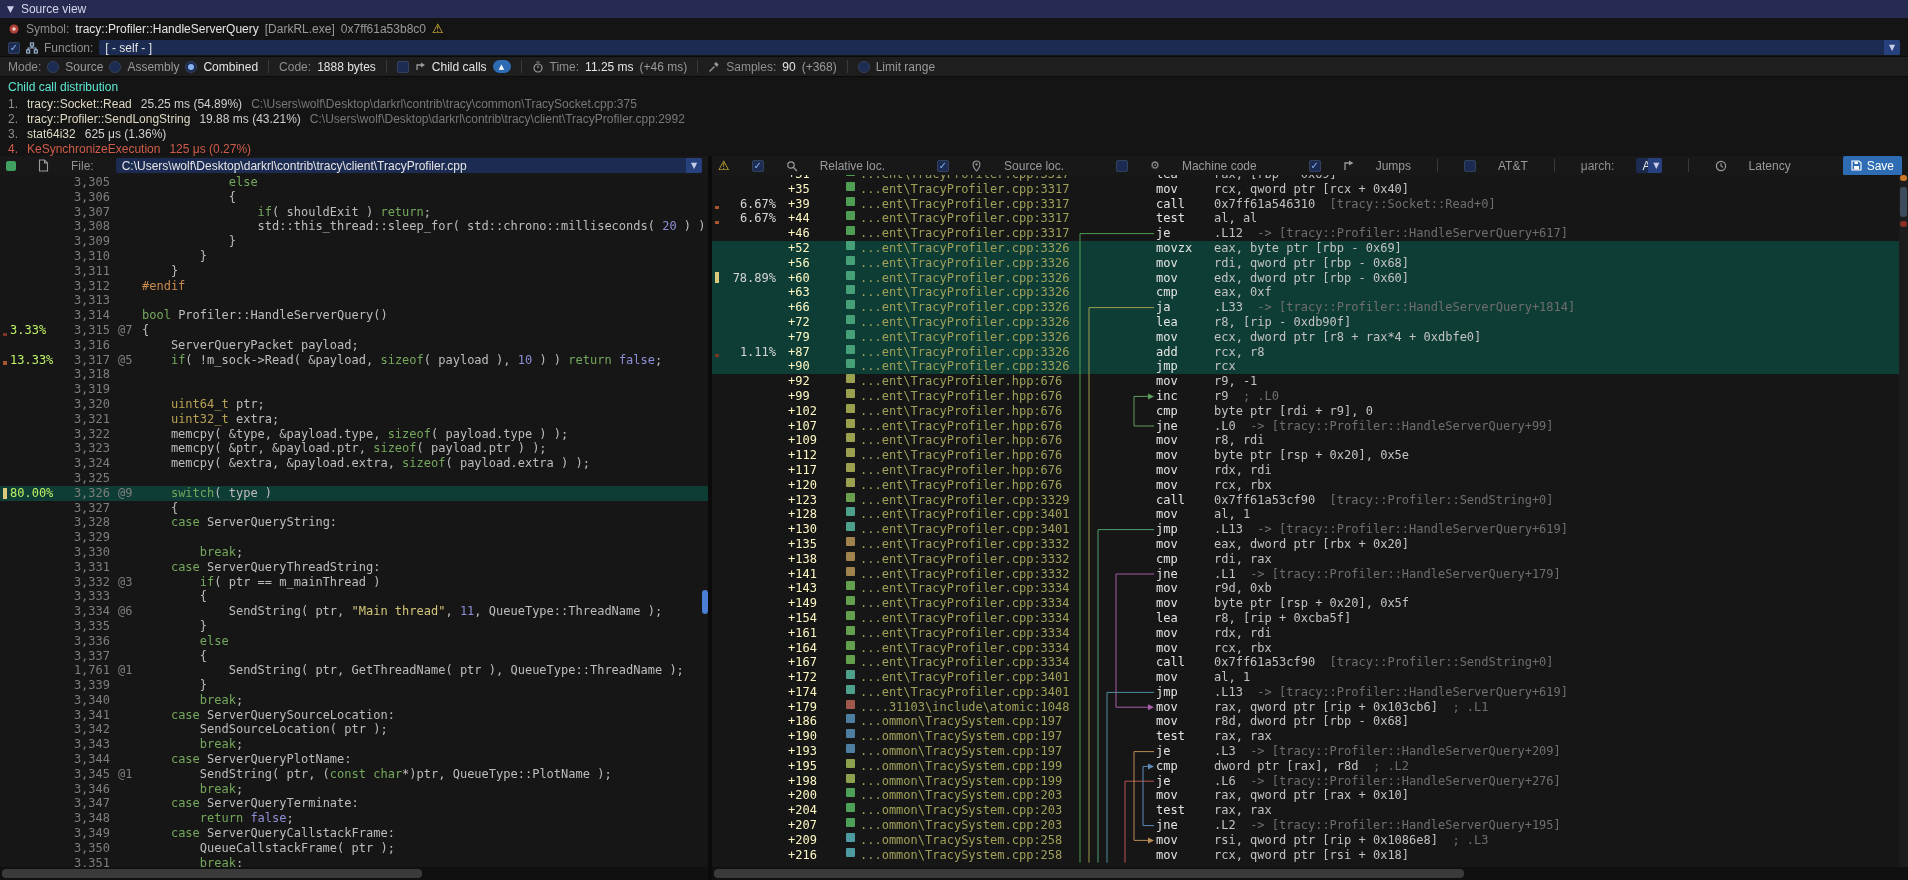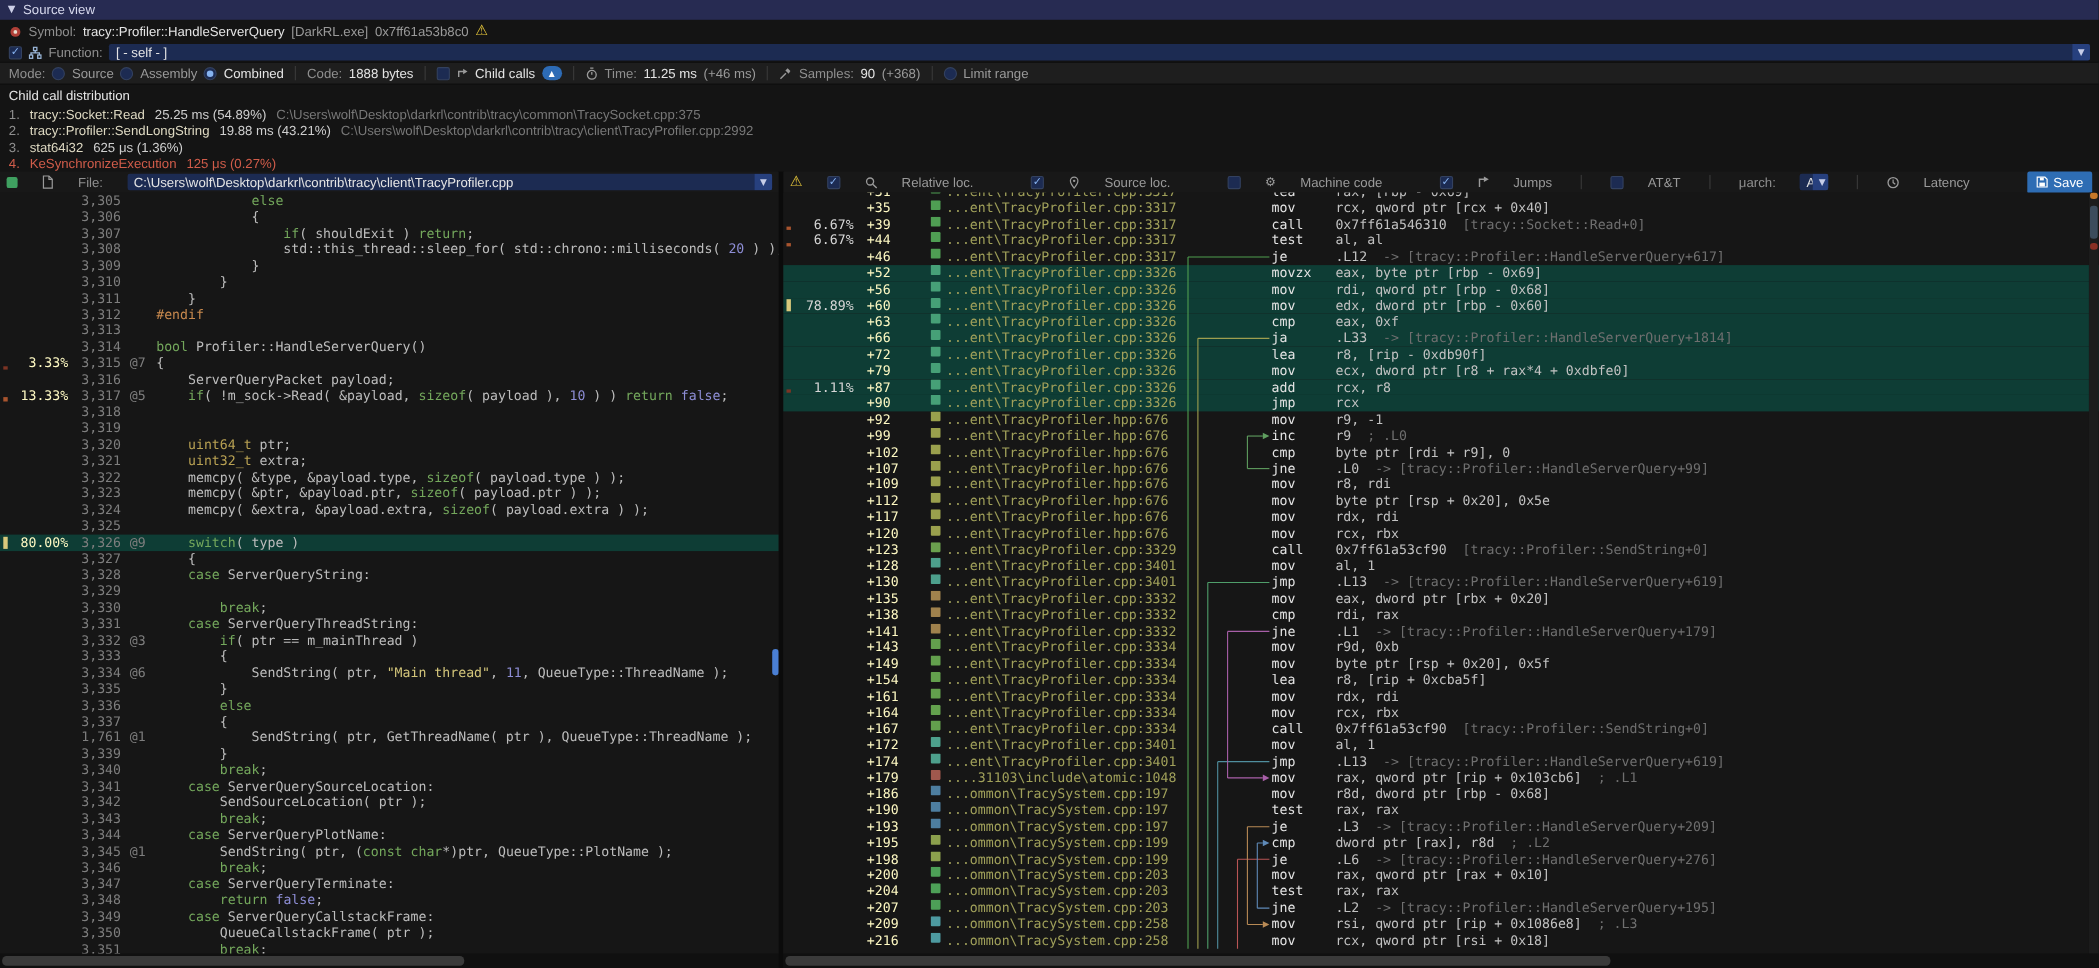--- a/index.html
+++ b/index.html
@@ -21,21 +21,21 @@
 .combo .ctext{padding:0 6px;color:#e4e4e4;flex:1;white-space:nowrap;overflow:hidden}
 .combo .carrow{width:16px;height:100%;background:#27407e;display:flex;align-items:center;justify-content:center;color:#c6cde8;font-size:8px;font-family:"DejaVu Sans",sans-serif;flex:none}
 .grow{flex:1}
 .checkbox{width:12px;height:12px;background:#1c2b52;border:1px solid #33415f;border-radius:2px;display:flex;align-items:center;justify-content:center;color:#86b3f0;font-size:10px;font-family:"DejaVu Sans",sans-serif;flex:none}
 .checkbox.on::after{content:"✓"}
 .radio{width:12px;height:12px;background:#1c2b52;border:1px solid #33415f;border-radius:50%;display:flex;align-items:center;justify-content:center;flex:none}
 .radio.on::after{content:"";width:6px;height:6px;border-radius:50%;background:#86b3f0}
 .pill{min-width:18px;height:13px;border-radius:7px;background:#2d6bb5;color:#fff;display:flex;align-items:center;justify-content:center;font-size:7px;font-family:"DejaVu Sans",sans-serif;flex:none}
 .sep{width:1px;height:13px;background:#3a3a3a;margin:0 4px;flex:none}
 .ccd{padding:1px 8px 0 8px;flex:none}
-.ccd-title{color:#e5e5e5;height:18px;display:flex;align-items:center}
+.ccd-title{color:#5eead4;height:18px;display:flex;align-items:center}
 .cc-row{display:flex;gap:9px;height:15px;align-items:center;white-space:nowrap}
 .cc-idx{color:#8f8f8f}
 .cc-name{color:#ded9c2}
 .cc-time{color:#cfcfcf}
 .cc-path{color:#787878}
 .cc-row.alert .cc-idx,.cc-row.alert .cc-name,.cc-row.alert .cc-time{color:#d05c4a}
 .panels{flex:1;display:flex;min-height:0;position:relative}
 .panel{display:flex;flex-direction:column;min-width:0;background:#151515}
 .panel.left{width:708px;flex:none}
 .panel.right{flex:1}
@@ -43,21 +43,21 @@
 .phead{height:19px;display:flex;align-items:center;gap:22px;padding:0 6px;flex:none;background:#181818}
 .pbody{flex:1;position:relative;overflow:hidden;background:#161616;font-family:"DejaVu Sans Mono",monospace;font-size:12px}
 .phscroll{height:13px;background:#101010;flex:none;position:relative}
 .hthumb{position:absolute;top:2px;height:9px;background:#3a3a3a;border-radius:4px}
 .vscroll{position:absolute;top:0;right:0;bottom:0;width:9px;background:#1c1c1c}
 .vthumb{position:absolute;left:1px;width:7px;border-radius:3px}
 .srow,.arow{display:flex;height:14.8px;line-height:14.8px;white-space:pre;align-items:stretch}
 .hl{background:#0e3d35}
 .gbar{width:10px;position:relative;flex:none}
 .gbar i{position:absolute;bottom:2px;left:3px;width:4px;display:block}
-.spct{width:52px;text-align:right;color:#fef9c3;flex:none}
+.spct{width:52px;text-align:left;color:#bef264;flex:none}
 .snum{width:48px;text-align:right;color:#7e7e7e;flex:none}
 .smark{width:32px;padding-left:8px;color:#7e7e7e;flex:none}
 .scode{flex:1;white-space:pre;overflow:hidden}
 .t-d{color:#bdbdbd}.t-k{color:#74a85c}.t-ty{color:#b8a153}.t-n{color:#8e8ed6}.t-s{color:#d3c57a}.t-p{color:#c98a4e}
 .apct{width:54px;text-align:right;color:#d6d6d6;flex:none}
 .aoff{width:70px;padding-left:12px;color:#fef9c3;flex:none}
 .aloc{width:230px;flex:none;color:#a0a05a;display:flex;align-items:flex-start;gap:5px;overflow:hidden}
 .asq{width:9px;height:9px;flex:none;border-radius:1px;display:inline-block}
 .ajsp{width:80px;flex:none}
 .amn{width:58px;flex:none;color:#e4e4e4}

